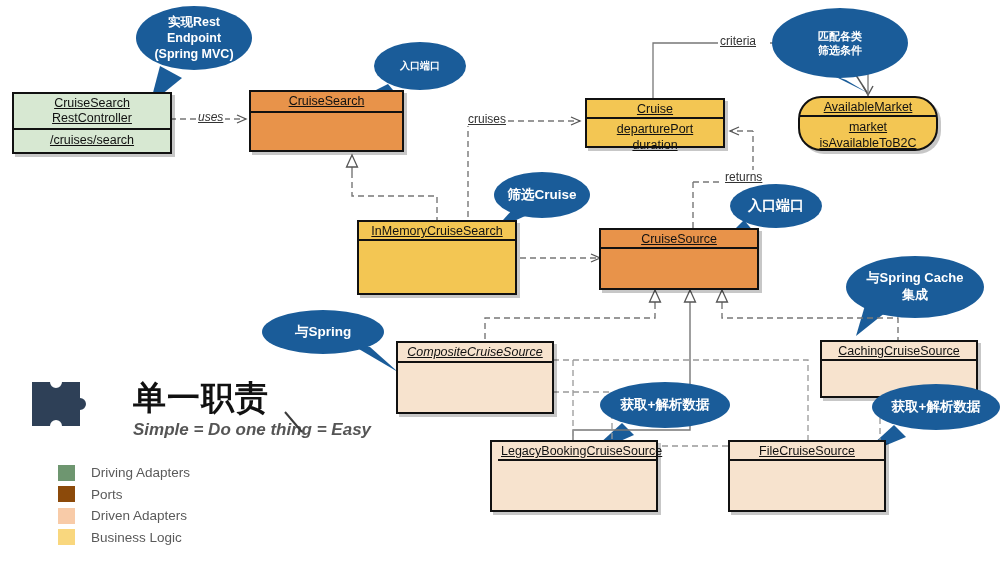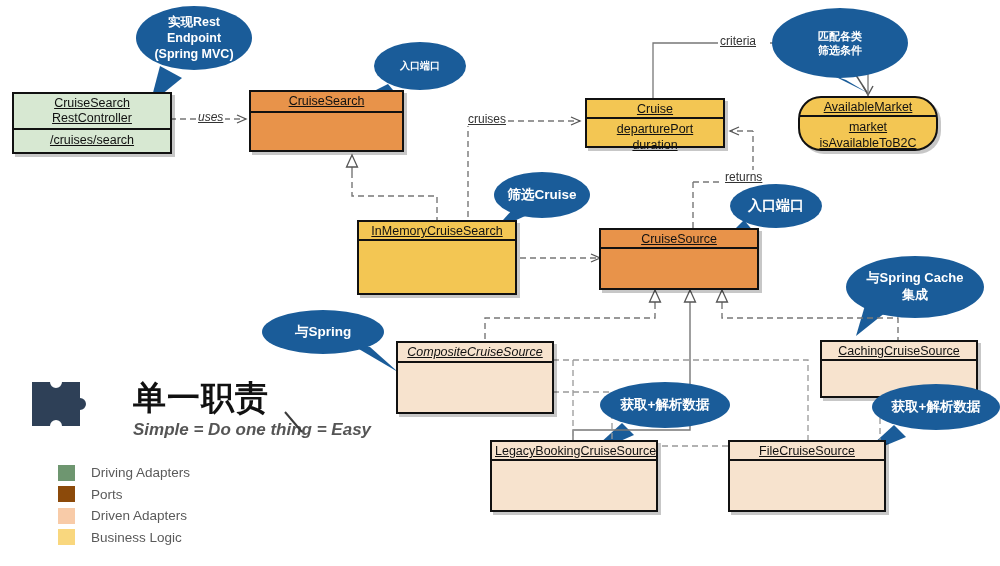--- a/index.html
+++ b/index.html
@@ -210,21 +210,21 @@
   <div class="uml c-peach" style="left:396px;top:341px;width:158px;height:73px;">
     <div class="title" style="height:20px;font-style:italic;"><span>CompositeCruiseSource</span></div>
     <div class="body" style="height:52px;"><span></span></div>
   </div>
 
   <div class="uml c-peach" style="left:820px;top:340px;width:158px;height:58px;">
     <div class="title" style="height:19px;"><span>CachingCruiseSource</span></div>
     <div class="body" style="height:37px;"><span></span></div>
   </div>
 
-  <div class="uml c-peach" style="left:490px;top:440px;width:168px;height:72px;">
+  <div class="uml c-peach" style="left:490px;top:440px;width:168px;height:72px;padding-left:6px;">
     <div class="title" style="height:19px;"><span>LegacyBookingCruiseSource</span></div>
     <div class="body" style="height:51px;"><span></span></div>
   </div>
 
   <div class="uml c-peach" style="left:728px;top:440px;width:158px;height:72px;">
     <div class="title" style="height:19px;"><span>FileCruiseSource</span></div>
     <div class="body" style="height:51px;"><span></span></div>
   </div>
 
   <div class="elabel" style="left:196px;top:110px;font-style:italic;">uses</div>

